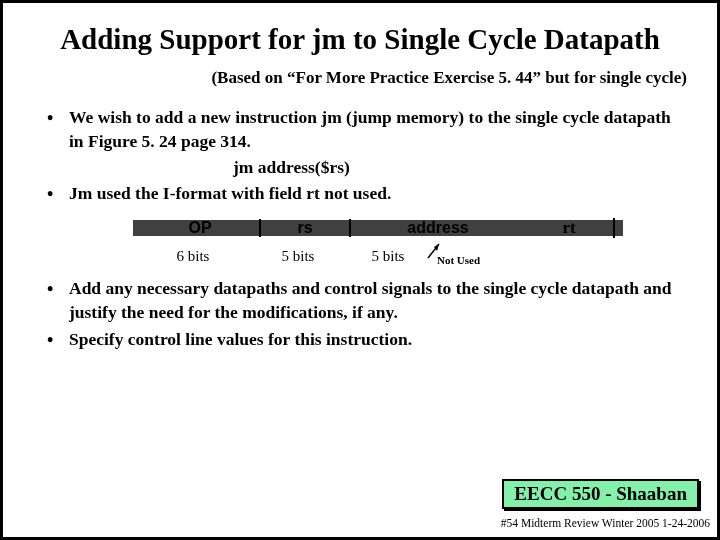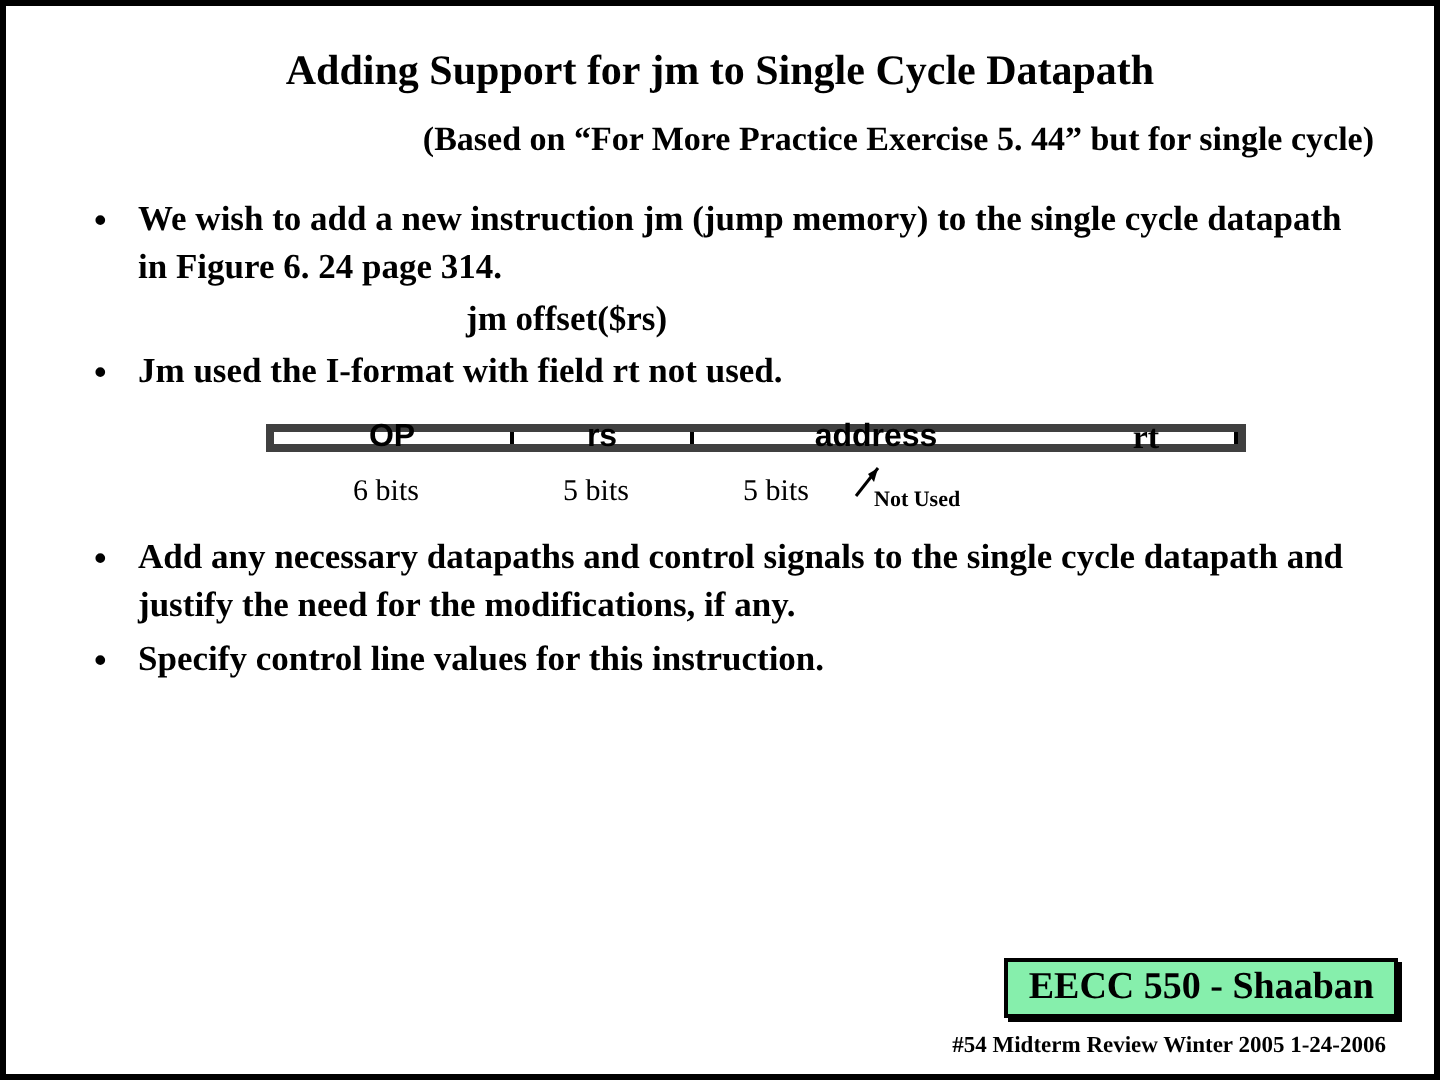--- a/index.html
+++ b/index.html
@@ -8,21 +8,21 @@
     height: 540px;
     background: #fff;
     font-family: "Times New Roman", Times, serif;
     position: relative;
     border: 3px solid #000;
   }
   .slide {
     padding: 20px 30px 0 30px;
   }
   .title {
-    font-size: 21px;
+    font-size: 29px;
     font-weight: bold;
     text-align: center;
     margin-bottom: 12px;
   }
   .subtitle {
     font-size: 17px;
     font-weight: bold;
     text-align: right;
     margin-bottom: 18px;
   }
@@ -49,22 +49,23 @@
     font-size: 17.5px;
     font-weight: bold;
     margin: 2px 0 4px 200px;
   }
   .format-table {
     margin: 14px 0 6px 100px;
     width: 490px;
   }
   .format-row {
     display: flex;
-    border: 4px solid #404040;
+    border: 8px solid #404040;
     height: 14px;
+    align-items: center;
   }
   .format-cell {
     display: flex;
     align-items: center;
     justify-content: center;
     font-weight: bold;
     font-size: 16px;
     font-family: Arial, Helvetica, sans-serif;
   }
   .format-cell.tnr { font-family: "Times New Roman", Times, serif; font-size: 17px; }
@@ -109,39 +110,39 @@
     bottom: 28px;
     border: 2px solid #000;
     box-shadow: 2px 2px 0 #000;
     padding: 2px 10px;
     font-size: 19px;
     font-weight: bold;
     background: #86efac;
   }
   .footer-text {
     position: absolute;
-    right: 24px;
+    right: 7px;
     bottom: 8px;
     font-size: 11.5px;
-    font-weight: bold;
+    font-weight: normal;
     margin-left: 40px;
   }
   .gap { height: 12px; }
 </style>
 </head>
 <body>
 
 <div class="slide">
   <div class="title">Adding Support for jm to Single Cycle Datapath</div>
   <div class="subtitle">(Based on “For More Practice Exercise 5. 44” but for single cycle)</div>
 
   <ul>
-    <li>We wish to add  a new instruction jm (jump memory)  to the single cycle datapath in Figure 6. 24 page 314.</li>
+    <li>We wish to add  a new instruction jm (jump memory)  to the single cycle datapath in Figure 5. 24 page 314.</li>
   </ul>
-  <div class="code-line">jm   offset($rs)</div>
+  <div class="code-line">jm   address($rs)</div>
   <ul>
     <li>Jm used the I-format with field  rt not used.</li>
   </ul>
 
   <div class="format-table">
     <div class="format-row">
       <div class="format-cell col-op">OP</div>
       <div class="format-cell col-rs">rs</div>
       <div class="format-cell col-addr">address</div>
       <div class="format-cell tnr col-rt">rt</div>

